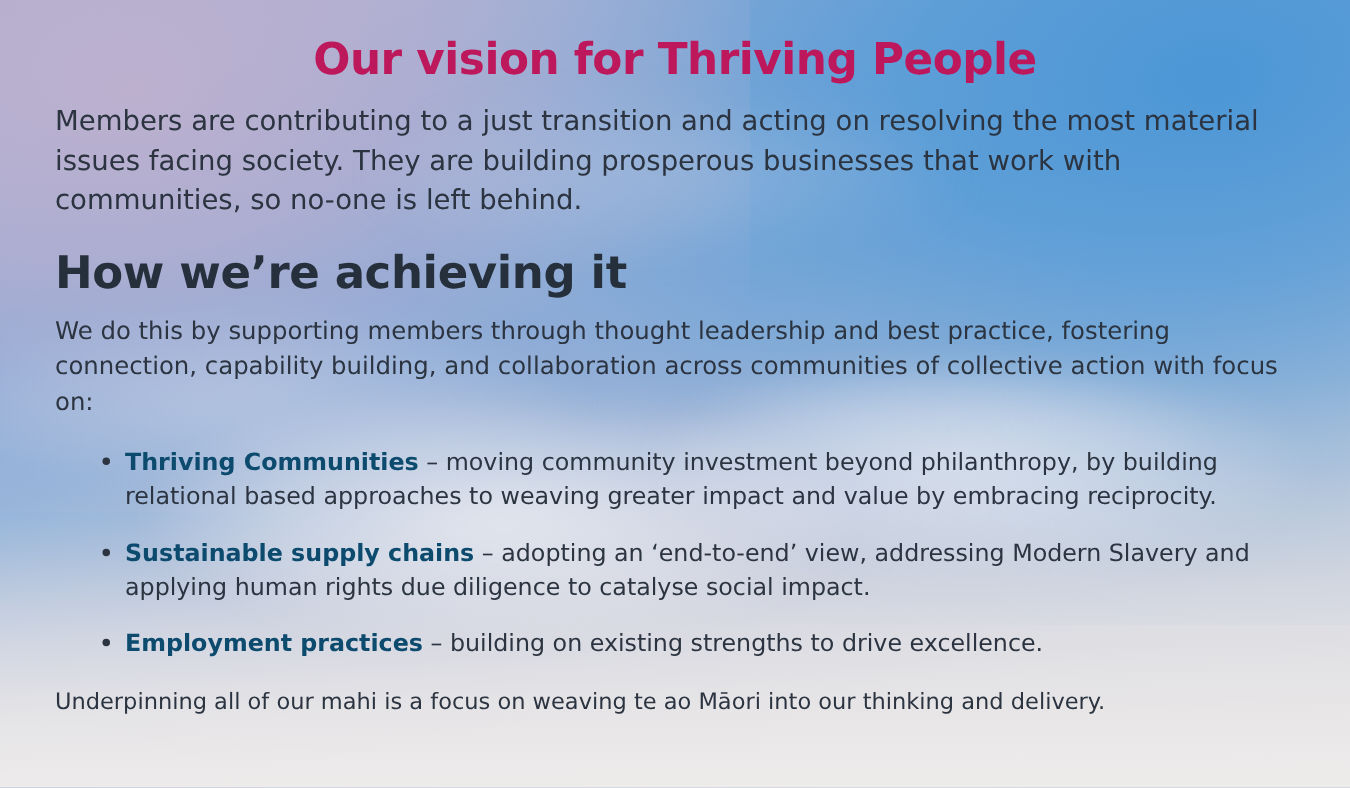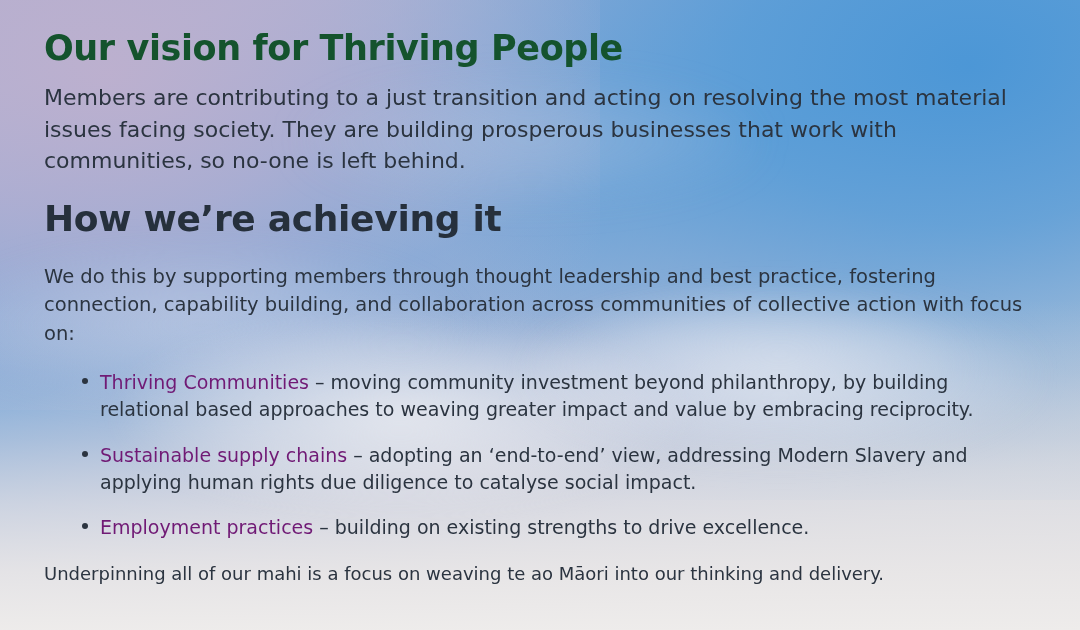--- a/index.html
+++ b/index.html
@@ -116,22 +116,23 @@
     padding:22px 44px 0 44px;
     color:#2b3440;
   }
 
   .h1 {
     font-family:"DejaVu Sans", sans-serif;
     font-size:35px;
     font-weight:bold;
     letter-spacing:-0.4px;
     line-height:1.18;
-    color:#14532d;
+    color:#be185d;
     margin-top:6px;
+    text-align:center;
   }
 
   .intro {
     font-size:22px;
     line-height:1.42;
     margin-top:13px;
     max-width:1000px;
     color:#2b3440;
   }
 
@@ -140,21 +141,21 @@
     font-size:36px;
     font-weight:bold;
     letter-spacing:-0.3px;
     color:#26303c;
     margin-top:22px;
   }
 
   .lead {
     font-size:19.5px;
     line-height:1.45;
-    margin-top:24px;
+    margin-top:12px;
     max-width:1010px;
     color:#2b3440;
   }
 
   ul.points {
     list-style:none;
     margin-top:21px;
     padding-left:38px;
   }
 
@@ -170,22 +171,22 @@
 
   ul.points > li .bullet-dot {
     position:absolute;
     left:0; top:9px;
     width:6px; height:6px;
     border-radius:50%;
     background:#2b3440;
   }
 
   ul.points > li .term {
-    font-weight:normal;
-    color:#701a75;
+    font-weight:bold;
+    color:#0c4a6e;
   }
 
   .closing {
     font-size:18px;
     line-height:1.44;
     margin-top:19px;
     color:#2b3440;
   }
 </style>
 </head>

